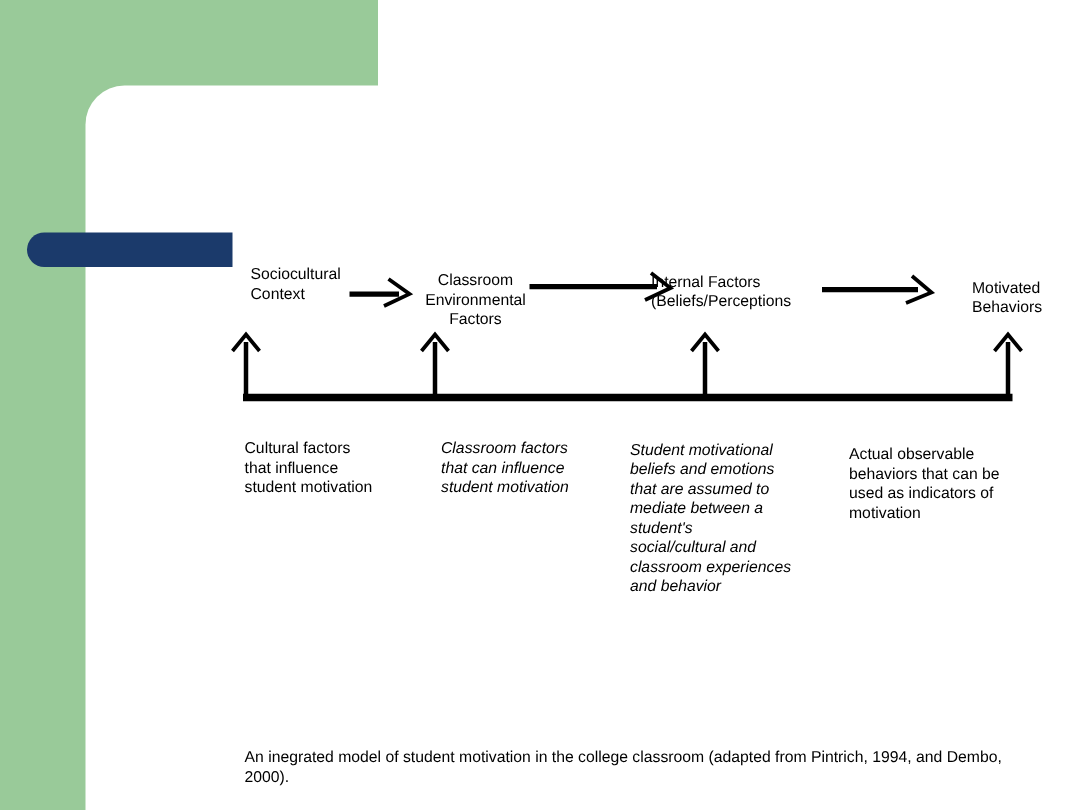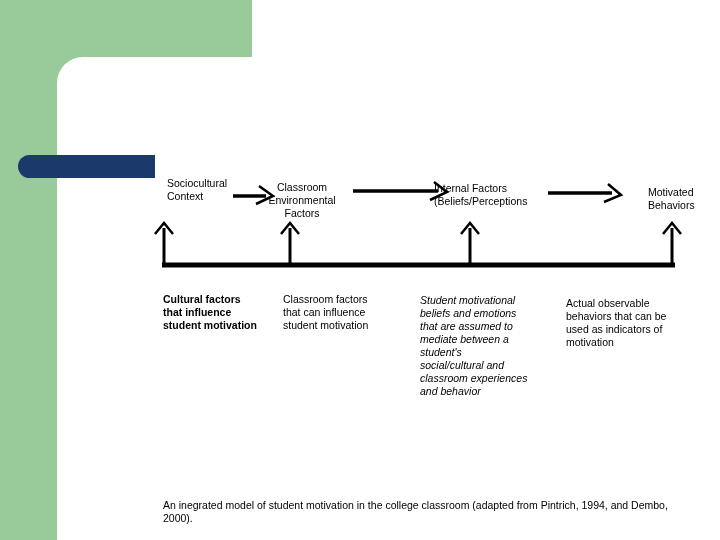--- a/index.html
+++ b/index.html
@@ -74,35 +74,35 @@
     <polyline points="434,182 447,192 430,200" stroke-width="2.5"></polyline>
 
     <line x1="548" y1="193" x2="612" y2="193" stroke-width="3.5"></line>
     <polyline points="608,184 621,195 604,202" stroke-width="2.5"></polyline>
   </g>
 </svg>
 
 <div class="txt node-label" style="left:167px; top:177px;">Sociocultural
 Context</div>
 
-<div class="txt node-label center" style="left:265px; top:181px; width:74px;">Classroom
+<div class="txt node-label center" style="left:280px; top:181px; width:74px;">Classroom
 Environmental
 Factors</div>
 
 <div class="txt node-label" style="left:434px; top:182px;">Internal Factors
 (Beliefs/Perceptions</div>
 
 <div class="txt node-label" style="left:648px; top:186px;">Motivated
 Behaviors</div>
 
-<div class="txt" style="left:163px; top:293px;font-weight:bold;">Cultural factors
+<div class="txt" style="left:163px; top:293px;">Cultural factors
 that influence
 student motivation</div>
 
-<div class="txt" style="left:283px; top:293px;">Classroom factors
+<div class="txt" style="left:294px; top:293px;font-style:italic;">Classroom factors
 that can influence
 student motivation</div>
 
 <div class="txt" style="left:420px; top:294px;font-style:italic;">Student motivational
 beliefs and emotions
 that are assumed to
 mediate between a
 student's
 social/cultural and
 classroom experiences

